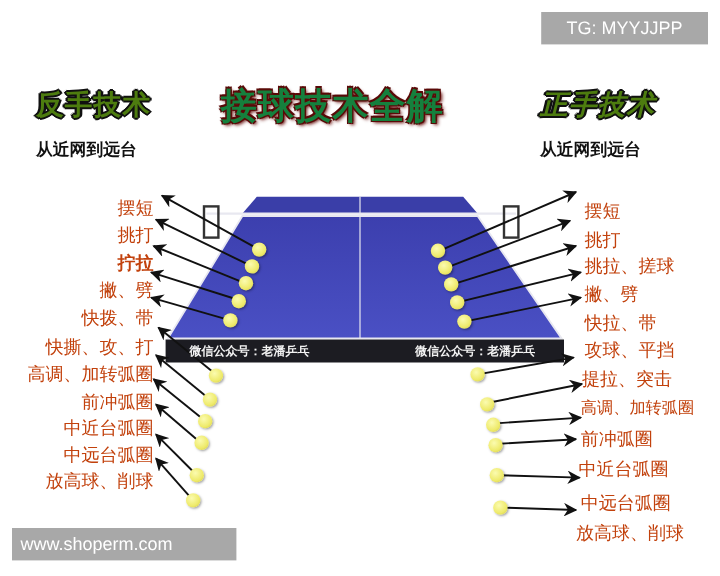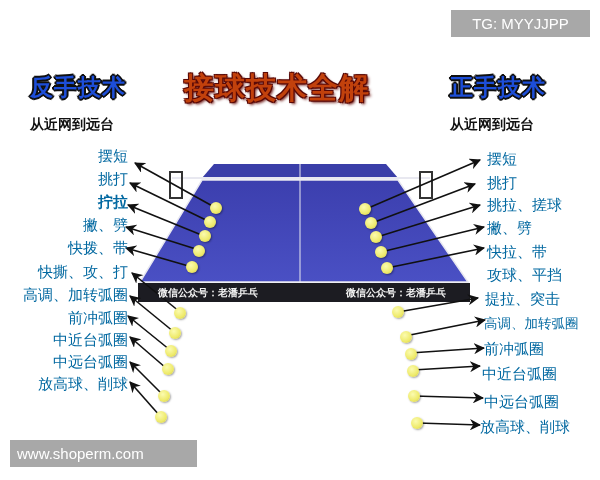--- a/index.html
+++ b/index.html
@@ -2,50 +2,50 @@
 <html><head>
 <meta charset="utf-8">
 <style>
   html, body { margin:0; padding:0; }
   body { width:600px; height:480px; background:#ffffff; position:relative; overflow:hidden;
          font-family:"DejaVu Serif","Liberation Serif",serif; }
   .wm { position:absolute; background:#a8a8a8; color:#ffffff;
         font-family:"Liberation Sans","DejaVu Sans",sans-serif; font-size:15px;
         line-height:27px; padding:0 7px; }
   .main-title { position:absolute; left:184px; top:68px; font-family:Liberation Mono, monospace;
-        font-weight:bold; font-size:30px; color:#c2410c; letter-spacing:1px;
+        font-weight:bold; font-size:30px; color:#15803d; letter-spacing:1px;
         text-shadow: 0 0 2px #5a0a08, 1px 1px 0 #5a0a08, -1px -1px 0 #5a0a08, 1px -1px 0 #5a0a08, -1px 1px 0 #5a0a08, 2px 2px 3px #6b1512; }
   .side-title { position:absolute; font-family:"DejaVu Sans",sans-serif; font-weight:bold;
-        font-size:23px; color:#1d4ed8; letter-spacing:1px;
+        font-size:23px; color:#4d7c0f; letter-spacing:1px;
         text-shadow: 0 0 1px #111, 2px 0 0 #111, -2px 0 0 #111, 0 2px 0 #111, 0 -2px 0 #111,
                      1px 1px 0 #111, -1px -1px 0 #111, 1px -1px 0 #111, -1px 1px 0 #111; }
   .side-sub { position:absolute; font-family:Liberation Sans, sans-serif; font-weight:bold;
         font-size:14px; color:#111111; }
-  .lbl { position:absolute; font-size:15px; color:#0369a1; white-space:nowrap; line-height:18px; }
+  .lbl { position:absolute; font-size:15px; color:#c2410c; white-space:nowrap; line-height:18px;margin-top:17px; }
   .lbl.left { text-align:right; }
   .lbl.right { text-align:left; }
   .lbl.small { font-size:13.5px; }
   .ball { position:absolute; width:12px; height:12px; border-radius:50%;
           background: radial-gradient(circle at 40% 35%, #fbfbb0 0%, #eeea6a 60%, #c9c246 100%);
           box-shadow: 1px 1px 2px rgba(0,0,0,0.35); }
   .caption { position:absolute; font-family:Liberation Mono, monospace; font-weight:bold;
           font-size:10px; color:#f2f2f2; }
   svg { position:absolute; left:0; top:0; }
 </style>
 </head>
 <body>
 
 <div class="wm" style="left:451px; top:10px; width:125px;text-align:center;">TG: MYYJJPP</div>
 <div class="wm" style="left:10px; top:440px; width:173px;">www.shoperm.com</div>
 
 <div class="main-title">接球技术全解</div>
 
 <div class="side-title" style="left:30px; top:72px;">反手技术</div>
 <div class="side-sub" style="left:30px; top:116px;">从近网到远台</div>
-<div class="side-title" style="left:450px; top:72px;">正手技术</div>
+<div class="side-title" style="left:450px; top:72px;font-style:italic;">正手技术</div>
 <div class="side-sub" style="left:450px; top:116px;">从近网到远台</div>
 
 <svg width="600" height="480">
   <defs>
     <marker id="ah" viewBox="0 0 10 10" refX="9" refY="5" markerWidth="7" markerHeight="7" orient="auto-start-reverse">
       <path d="M0,0 L10,5 L0,10 L3,5 z" fill="#111"></path>
     </marker>
     <linearGradient id="tbl" x1="0" y1="0" x2="0" y2="1">
       <stop offset="0" stop-color="#3c3fae"></stop>
       <stop offset="1" stop-color="#4a50c4"></stop>

